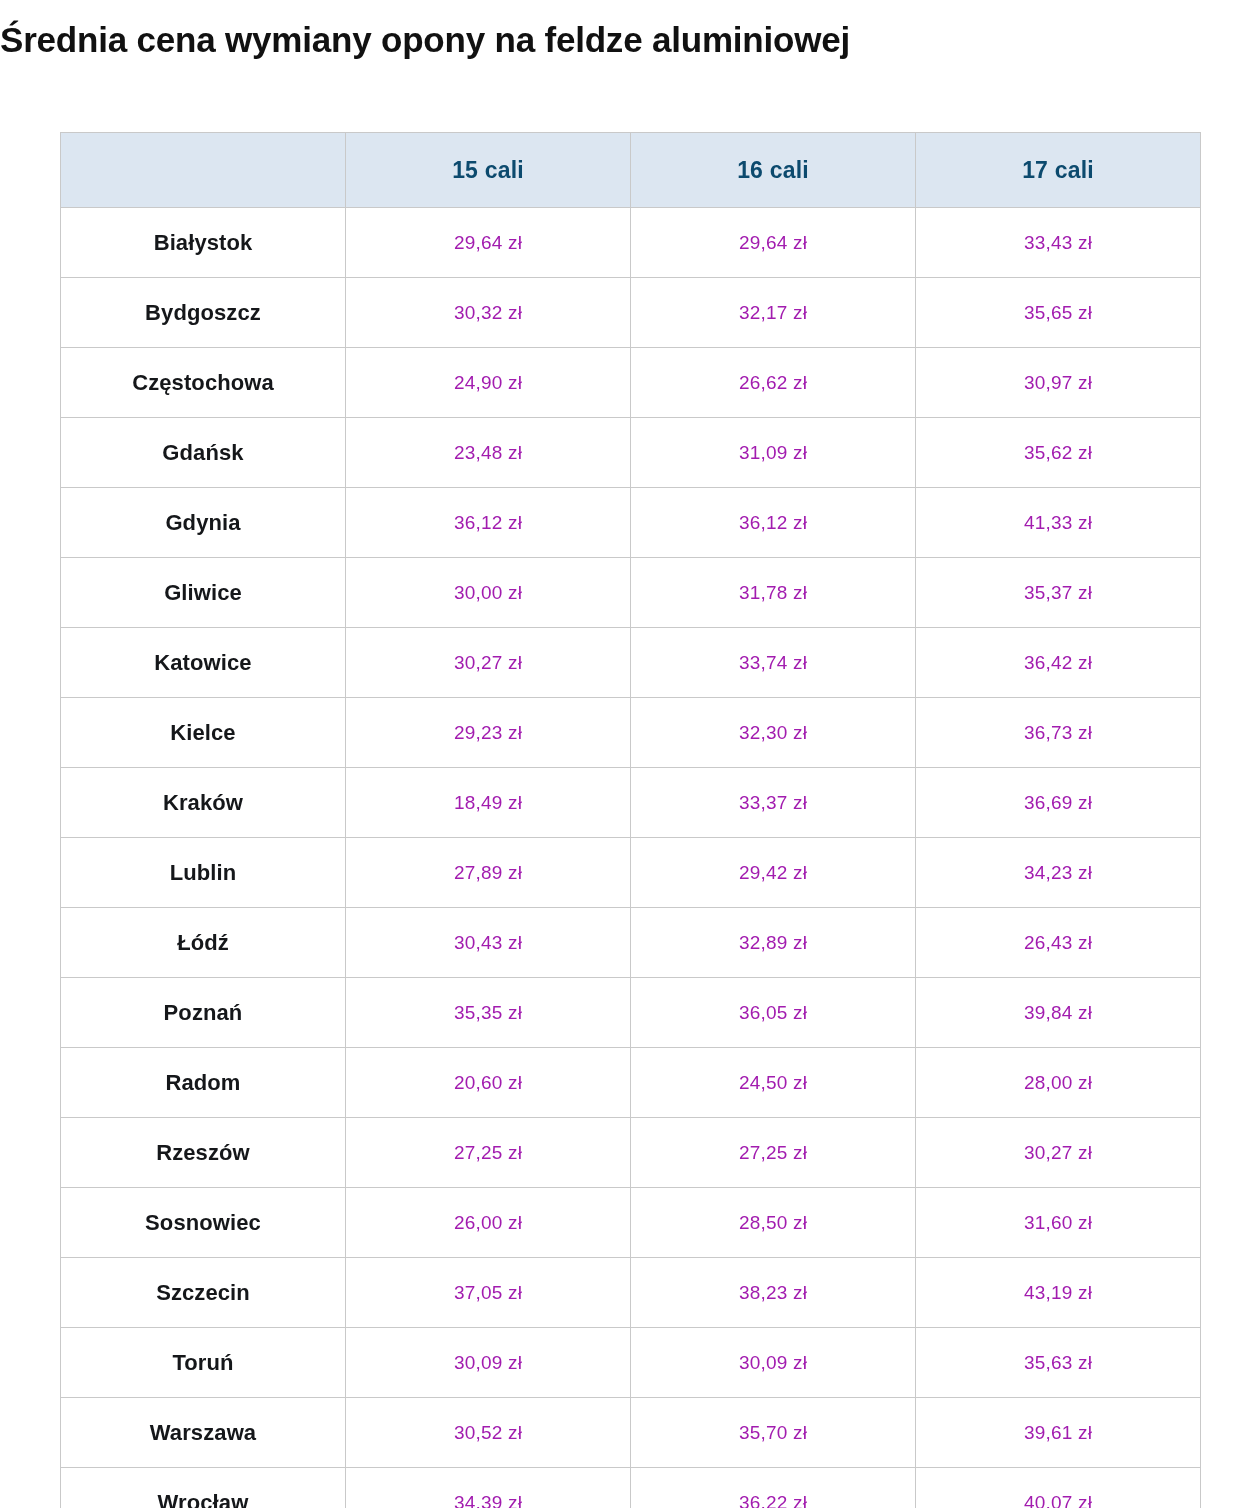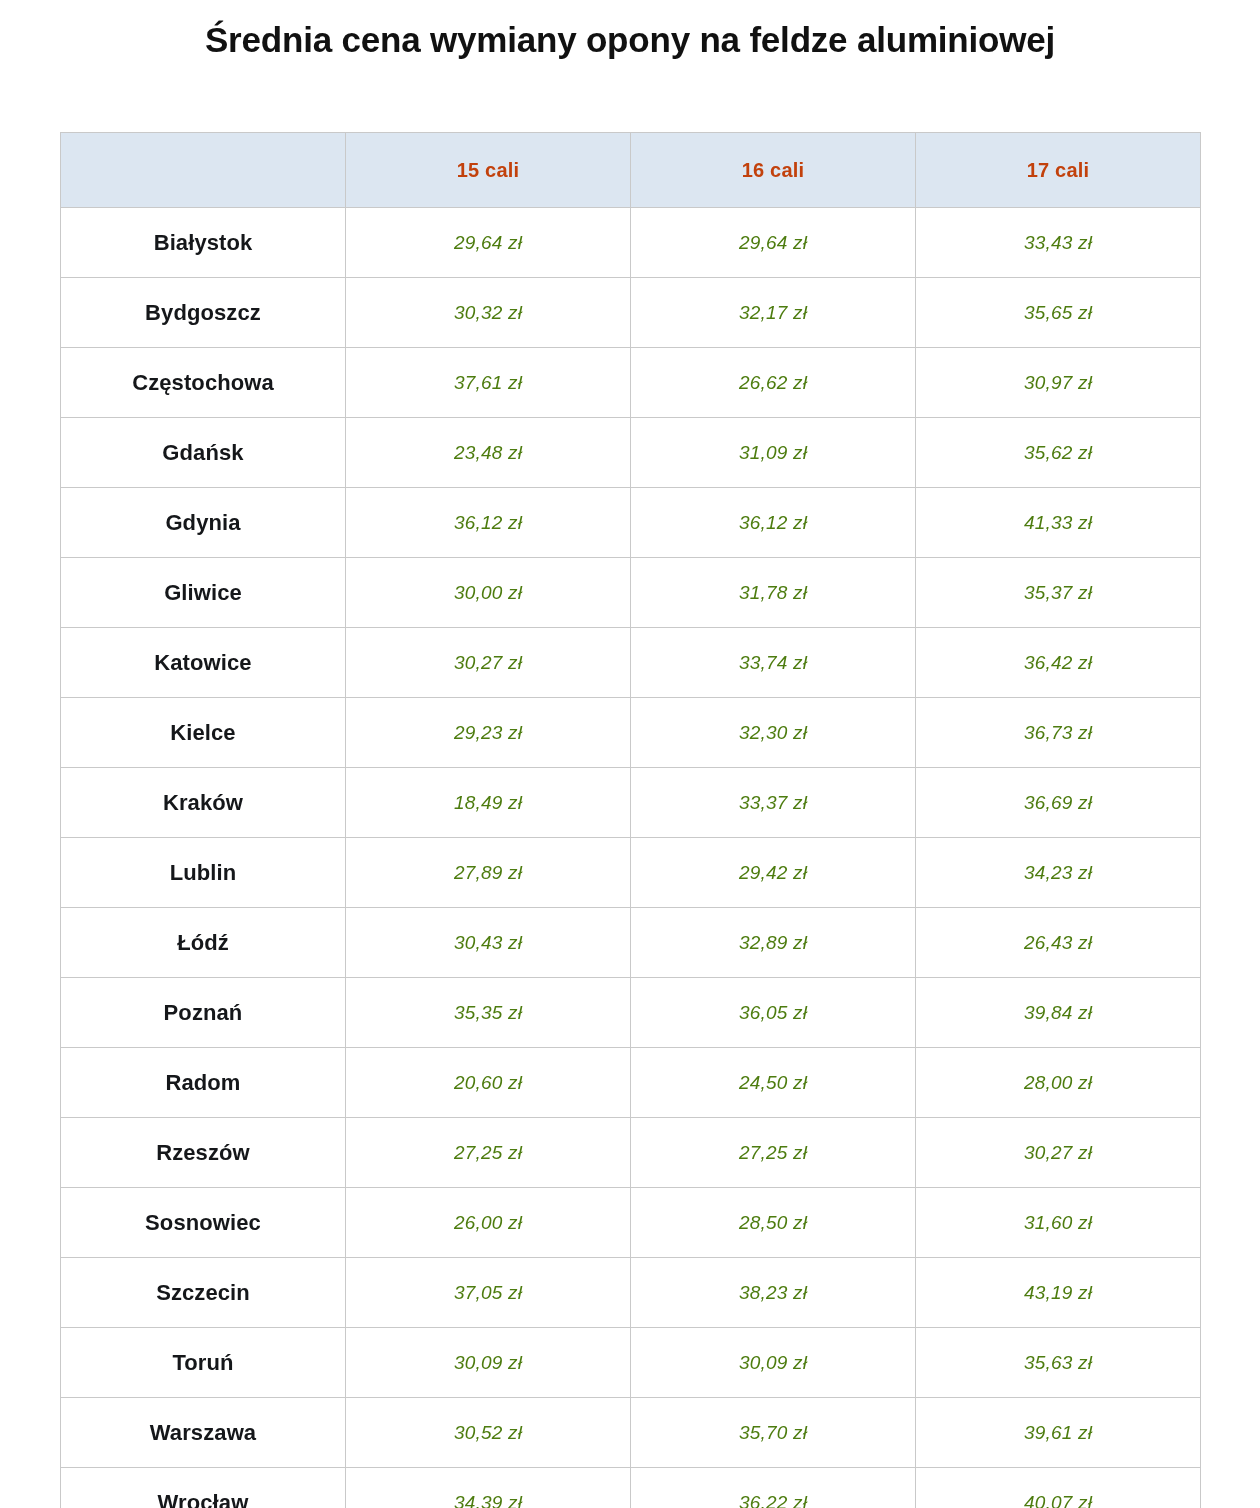--- a/index.html
+++ b/index.html
@@ -17,21 +17,20 @@
   }
   .page {
     width: 1260px;
     height: 1508px;
     position: relative;
     box-sizing: border-box;
   }
   .page-title {
     margin: 0;
     padding: 18px 0 0 0;
-    text-align: center;
     font-size: 35px;
     line-height: 44px;
     font-weight: bold;
     letter-spacing: -0.2px;
     color: #111111;
     font-family: "Liberation Sans", sans-serif;
   }
   .table-wrap {
     margin: 70px auto 0 auto;
     width: 1140px;
@@ -48,44 +47,43 @@
   table.price-table th,
   table.price-table td {
     border: 1px solid #c9c9c9;
     text-align: center;
     vertical-align: middle;
     font-family: "Liberation Sans", sans-serif;
   }
   table.price-table thead th {
     background: #dce6f1;
     height: 72px;
-    font-size: 20px;
+    font-size: 23px;
     font-weight: bold;
-    color: #c2410c;
+    color: #0c4a6e;
     letter-spacing: 0.2px;
   }
   table.price-table thead th.corner-cell {
     background: #dce6f1;
   }
   table.price-table tbody td {
     height: 67px;
     font-size: 19px;
     color: #1b1b1b;
   }
   table.price-table tbody td.city-cell {
     font-weight: bold;
     font-size: 22px;
     letter-spacing: 0.1px;
     color: #15171a;
   }
   table.price-table tbody td.value-cell {
     font-weight: normal;
     letter-spacing: 0.2px;
-    color: #4d7c0f;
-    font-style: italic;
+    color: #a21caf;
   }
 </style>
 </head>
 <body>
 
 <div class="page">
 
   <h1 class="page-title">Średnia cena wymiany opony na feldze aluminiowej</h1>
 
   <div class="table-wrap">
@@ -112,21 +110,21 @@
             <td class="value-cell">33,43 zł</td>
           </tr>
           <tr>
             <td class="city-cell">Bydgoszcz</td>
             <td class="value-cell">30,32 zł</td>
             <td class="value-cell">32,17 zł</td>
             <td class="value-cell">35,65 zł</td>
           </tr>
           <tr>
             <td class="city-cell">Częstochowa</td>
-            <td class="value-cell">37,61 zł</td>
+            <td class="value-cell">24,90 zł</td>
             <td class="value-cell">26,62 zł</td>
             <td class="value-cell">30,97 zł</td>
           </tr>
           <tr>
             <td class="city-cell">Gdańsk</td>
             <td class="value-cell">23,48 zł</td>
             <td class="value-cell">31,09 zł</td>
             <td class="value-cell">35,62 zł</td>
           </tr>
           <tr>

